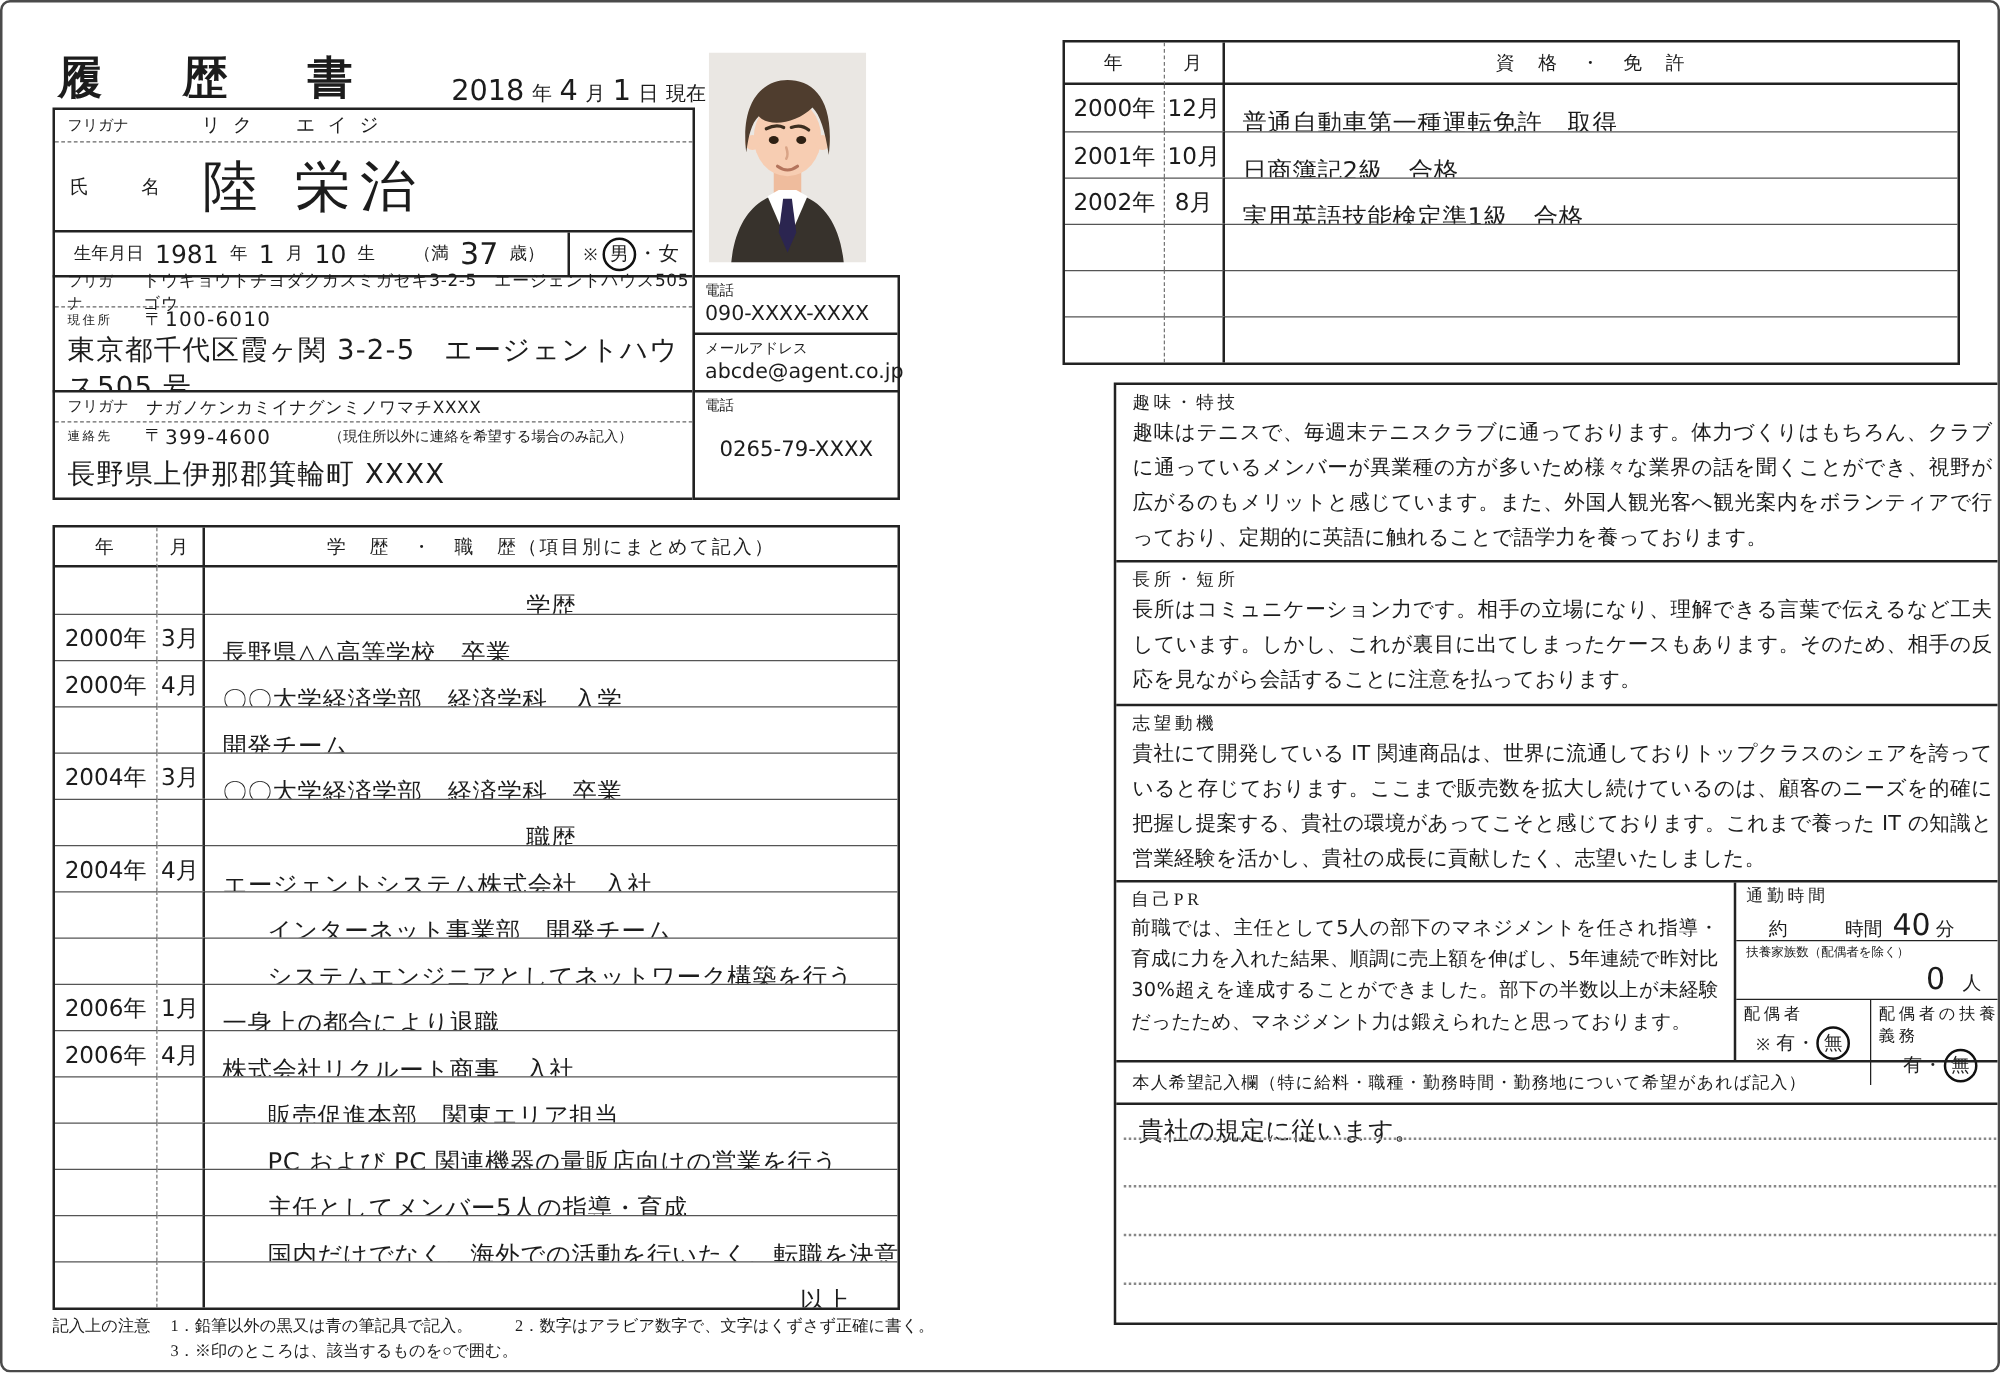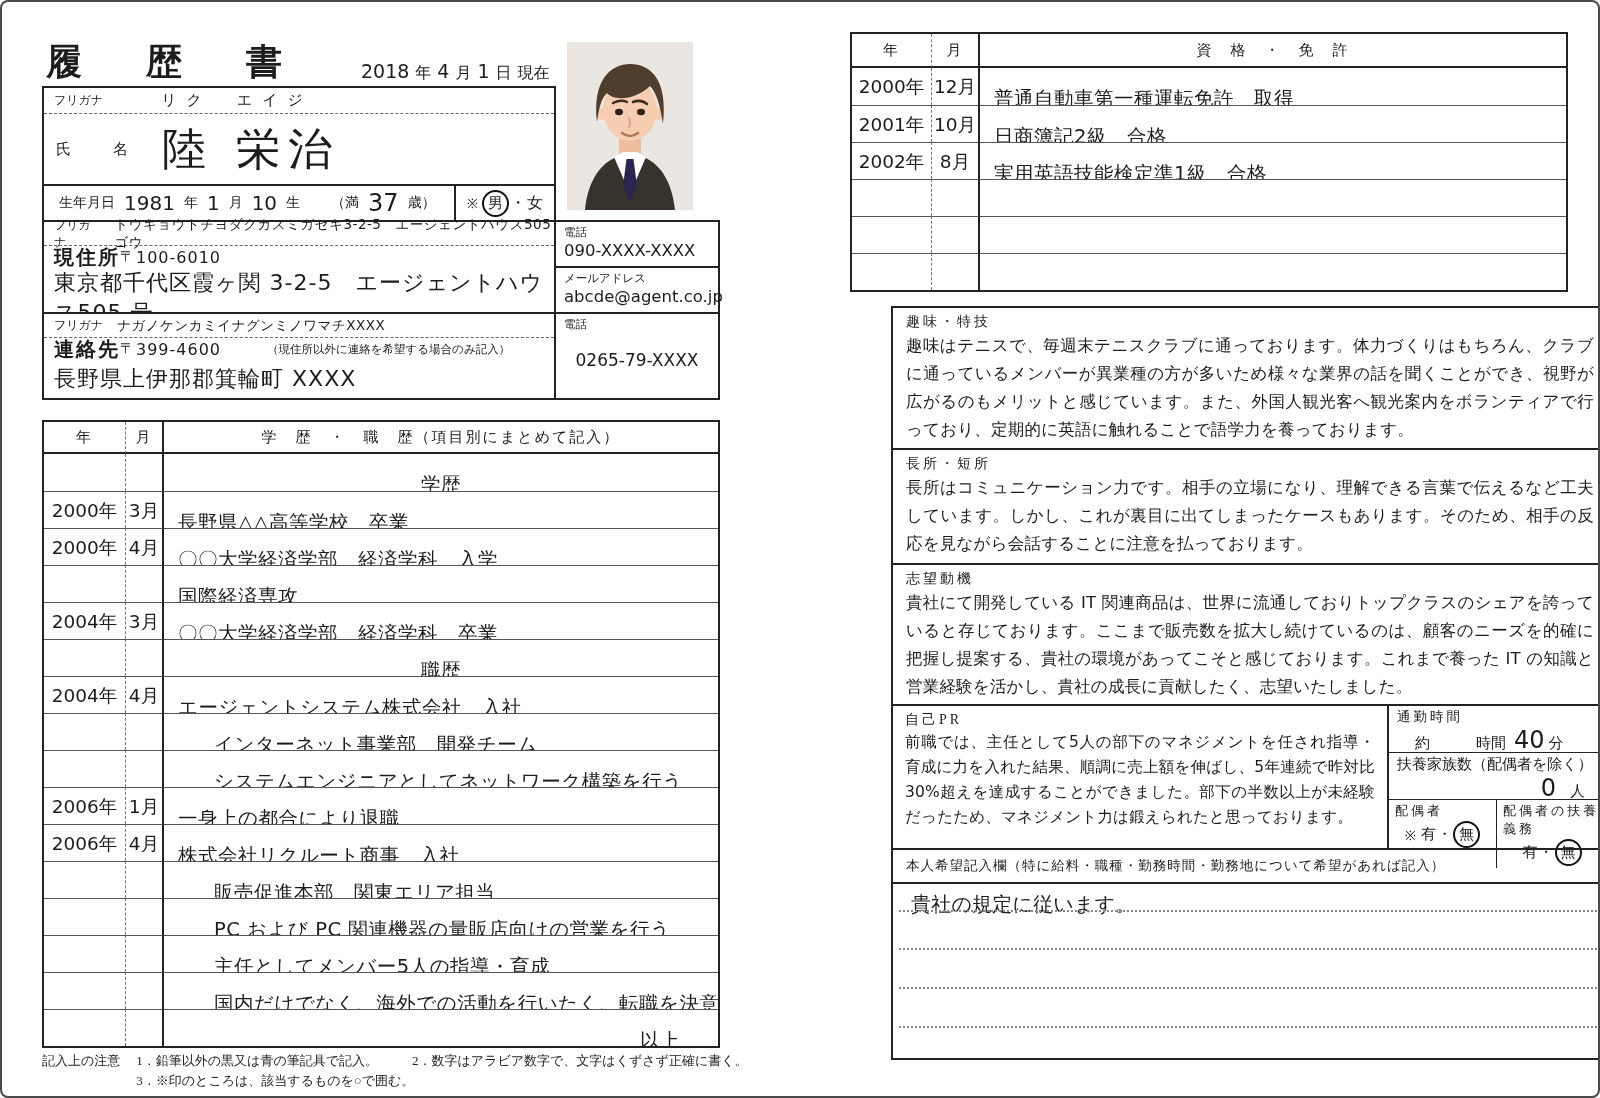--- a/index.html
+++ b/index.html
@@ -5,21 +5,21 @@
   html,body{margin:0;padding:0;background:#fff;}
   .canvas{position:relative;width:1596px;height:1094px;border:2px solid #4a4a4a;border-radius:8px;background:#fff;overflow:hidden;
           font-family:"Liberation Serif", serif;color:#1c1c1c;}
   .abs{position:absolute;box-sizing:border-box;}
   .pr{font-family:"Liberation Serif", serif;}
   .hw{font-family:"DejaVu Sans", sans-serif;font-weight:500;}
   .box{border:2px solid #222;background:#fff;}
   
   .title{left:44px;top:36px;font-size:36px;font-weight:bold;letter-spacing:14px;}
   .dateline{left:356px;top:58px;font-size:16px;white-space:nowrap;}
-  .dateline .hw{font-size:19px;}
+  .dateline .hw{font-size:23px;}
   .dateline span{margin:0 3px;}
   
   .name-box{left:40px;top:84px;width:514px;height:136px;display:flex;flex-direction:column;}
   .nb-furigana{height:26px;border-bottom:1.5px dashed #666;display:flex;align-items:center;padding-left:10px;box-sizing:border-box;}
   .nb-furigana .lbl{font-size:12px;}
   .nb-furigana .val{font-size:15px;margin-left:58px;letter-spacing:10px;}
   .nb-name{height:70px;display:flex;align-items:center;padding-left:12px;box-sizing:border-box;}
   .nb-name .lbl{font-size:15px;letter-spacing:4px;}
   .nb-name .val{font-size:44px;margin-left:30px;letter-spacing:8px;}
   .nb-birth{height:36px;border-top:2px solid #222;display:flex;box-sizing:border-box;}
@@ -33,21 +33,21 @@
   .birth-gender .note{font-size:13px;margin-right:3px;}
   .birth-gender .g{font-size:16px;}
   .circle{width:27px;height:27px;border:2px solid #111;border-radius:50%;display:inline-flex;align-items:center;justify-content:center;box-sizing:border-box;}
   .circle span{font-size:15px;}
   
   .addr-box{left:40px;top:218px;width:514px;height:94px;display:flex;flex-direction:column;}
   .ab-furigana{height:24px;border-bottom:1.5px dashed #666;display:flex;align-items:center;padding-left:10px;box-sizing:border-box;}
   .ab-furigana .lbl{font-size:12px;margin-right:14px;}
   .ab-furigana .val{font-size:13.5px;letter-spacing:0.5px;}
   .ab-postal{height:22px;display:flex;align-items:center;padding-left:10px;}
-  .ab-postal .lbl{font-size:20px;letter-spacing:2px;font-weight:bold;}
+  .ab-postal .lbl{font-size:10px;letter-spacing:2px;margin-right:26px;}
   .ab-postal .mark{font-size:14px;margin-right:2px;}
   .ab-postal .hw{font-size:16px;letter-spacing:1px;}
   .ab-postal .note{font-size:11.5px;margin-left:46px;}
   .ab-value{flex:1;display:flex;align-items:center;padding-left:10px;}
   .ab-value .hw{font-size:22px;letter-spacing:1px;}
   .contact-box{left:40px;top:310px;width:514px;height:88px;display:flex;flex-direction:column;}
   
   .phone1-box{left:552px;top:218px;width:166px;height:94px;display:flex;flex-direction:column;}
   .pcell{flex:1;padding:3px 8px;box-sizing:border-box;}
   .pcell .lbl{display:block;font-size:11.5px;}
@@ -91,21 +91,21 @@
   .pr-left .txt{font-size:15.5px;line-height:25px;}
   .pr-right{flex:1;border-left:2px solid #222;display:flex;flex-direction:column;}
   .commute{height:47px;border-bottom:1.5px solid #222;box-sizing:border-box;padding:2px 8px;}
   .commute .lbl{font-size:13.5px;display:block;}
   .commute .line{display:flex;align-items:baseline;margin-top:0px;}
   .commute .approx{font-size:15px;margin-left:18px;}
   .commute .hlbl{font-size:15px;margin-left:46px;}
   .commute .hw{font-size:24px;margin-left:8px;}
   .commute .mlbl{font-size:15px;margin-left:4px;}
   .dependents{height:47px;border-bottom:1.5px solid #222;box-sizing:border-box;padding:2px 8px;}
-  .dependents .lbl{font-size:15px;display:block;letter-spacing:0;}
+  .dependents .lbl{font-size:10px;display:block;letter-spacing:0;}
   .dependents .line{display:flex;justify-content:flex-end;align-items:baseline;padding-right:14px;}
   .dependents .hw{font-size:24px;margin-right:14px;}
   .dependents .unit{font-size:15px;}
   .spouse-row{flex:1;display:flex;}
   .spouse{width:108px;border-right:1.5px solid #222;box-sizing:border-box;padding:2px 6px;}
   .spouse .lbl,.sduty .lbl{font-size:13px;display:block;}
   .sduty{flex:1;box-sizing:border-box;padding:2px 6px;}
   .sline{display:flex;align-items:center;justify-content:center;margin-top:1px;gap:1px;}
   .sline .note{font-size:13px;margin-right:4px;}
   .sline .g{font-size:15px;}
@@ -264,21 +264,21 @@
         <span class="hw">〇〇大学経済学部　経済学科　入学</span>
       </div>
 
     <div class="cell yc">
         <span class="hw"></span>
       </div>
     <div class="cell mc">
         <span class="hw"></span>
       </div>
     <div class="cell tc">
-        <span class="hw">国際経済専攻</span>
+        <span class="hw">開発チーム</span>
       </div>
 
     <div class="cell yc">
         <span class="hw">2004年</span>
       </div>
     <div class="cell mc">
         <span class="hw">3月</span>
       </div>
     <div class="cell tc">
         <span class="hw">〇〇大学経済学部　経済学科　卒業</span>

